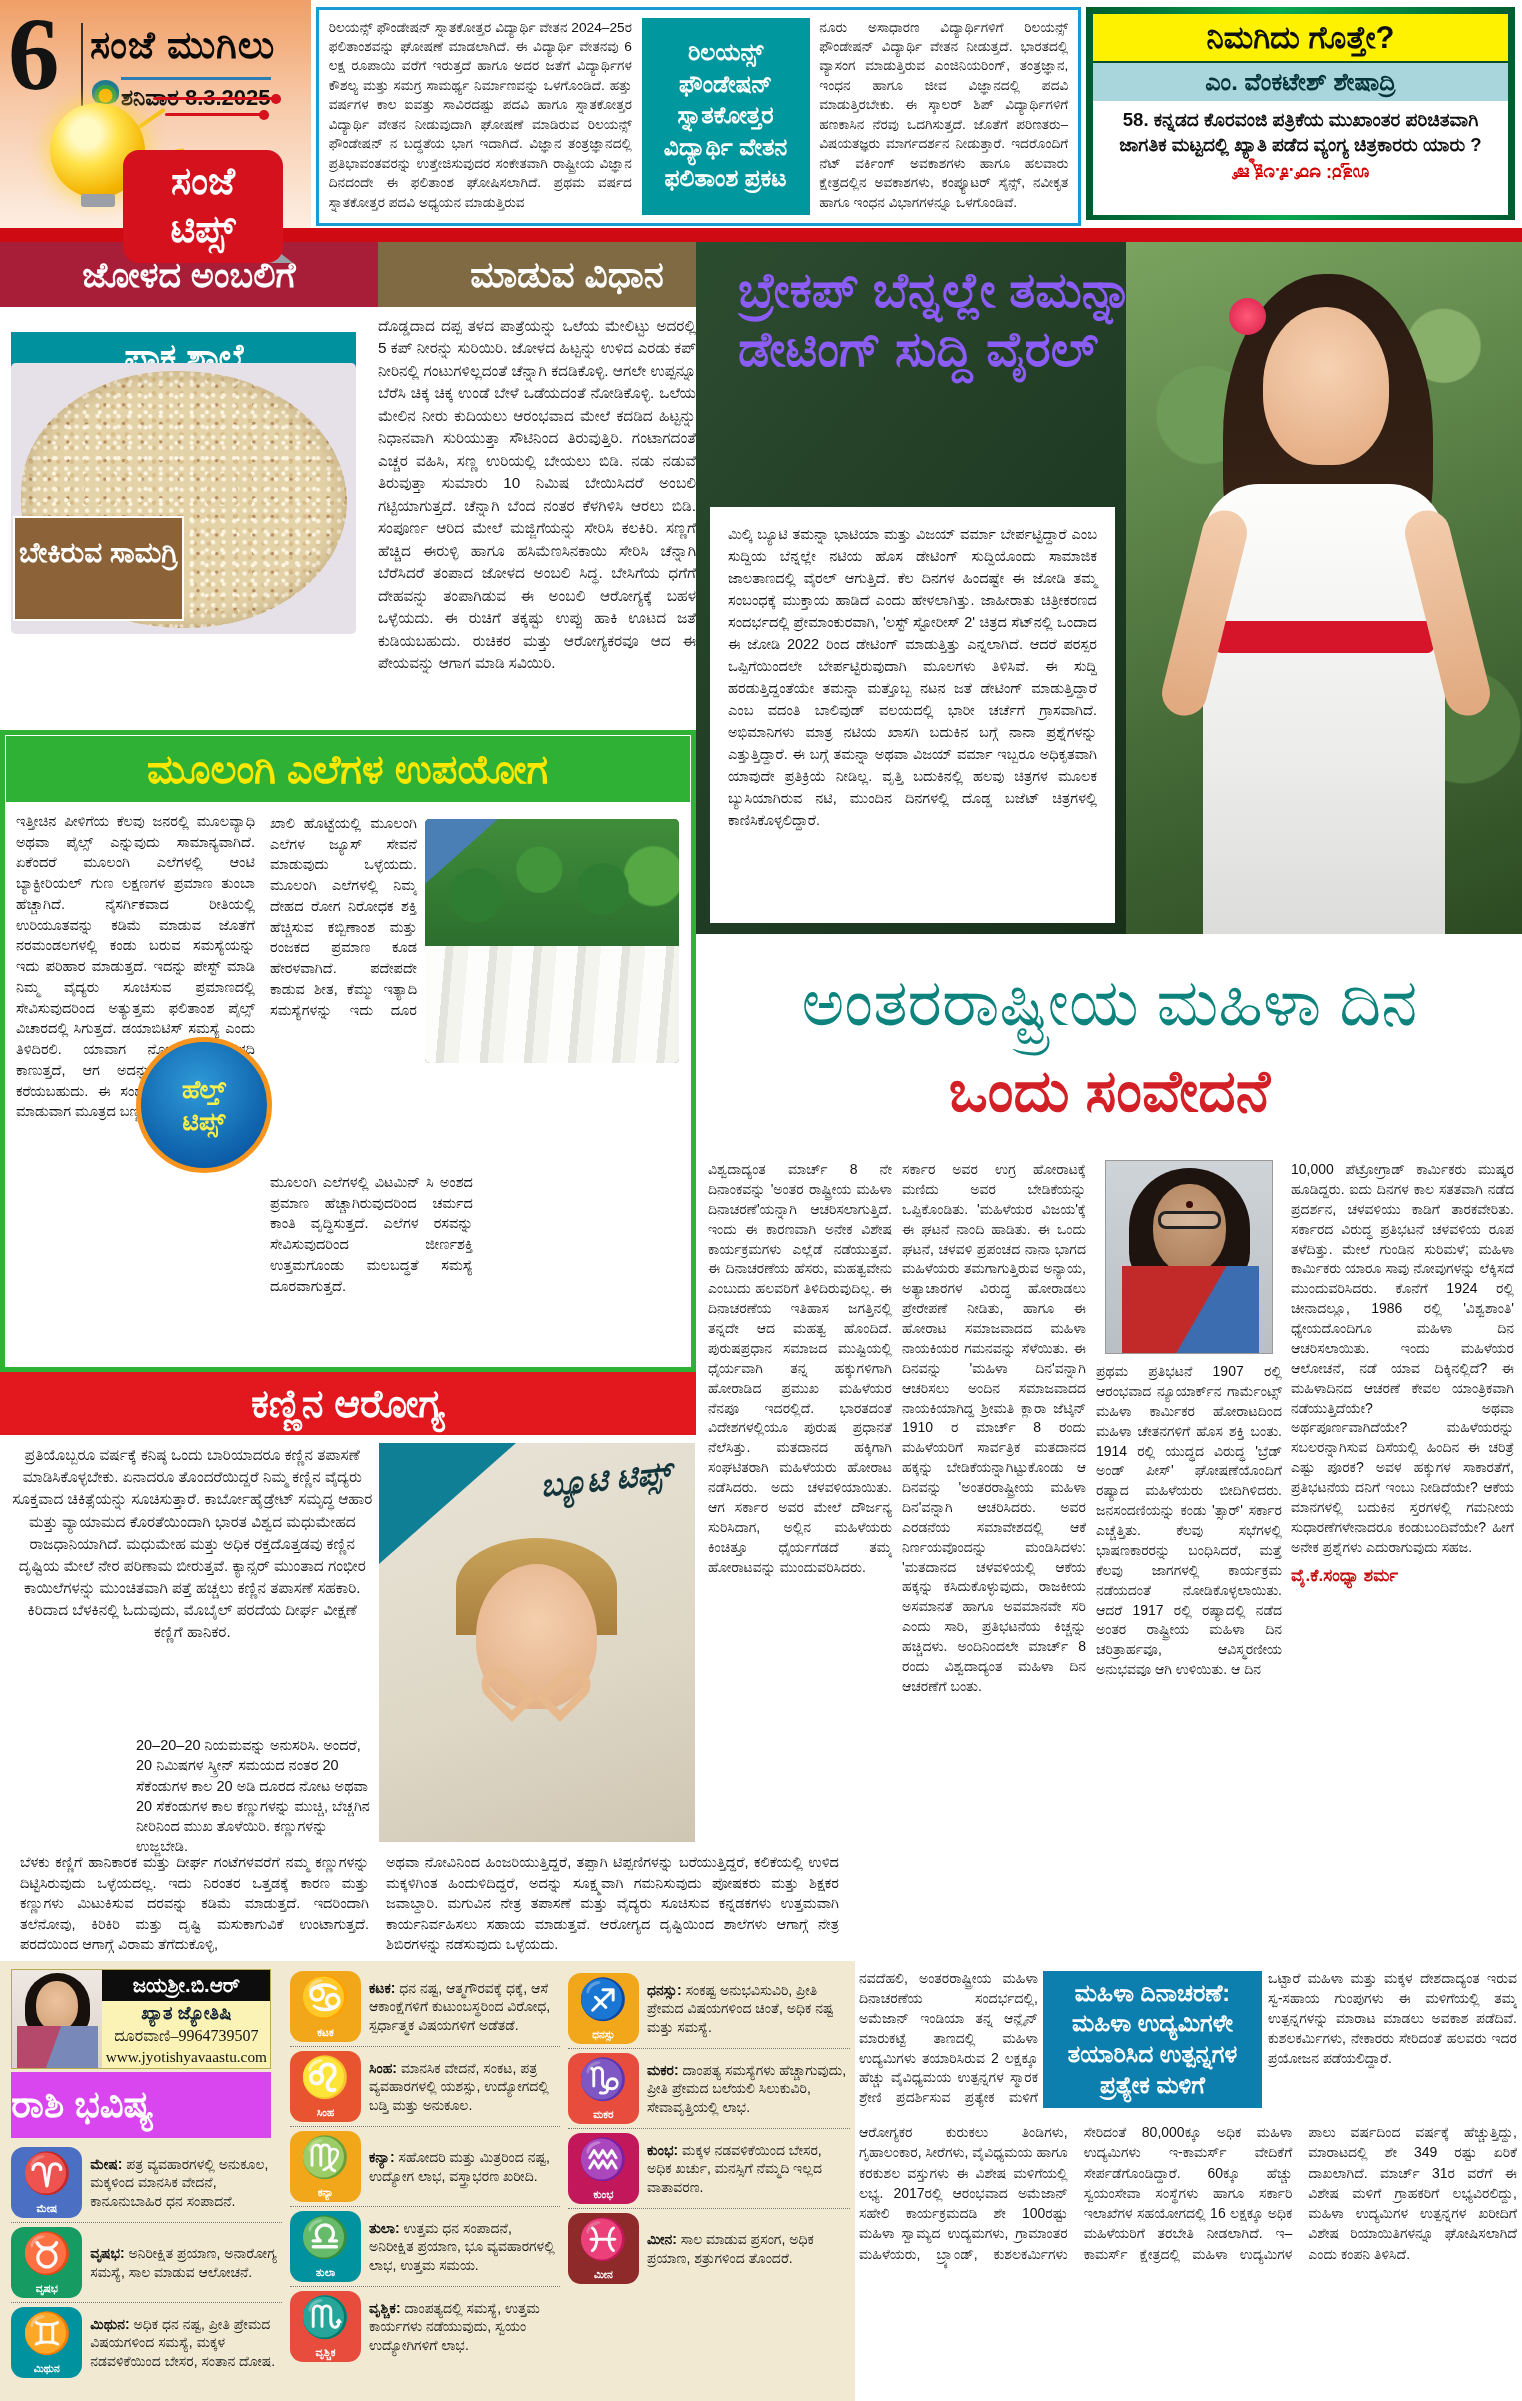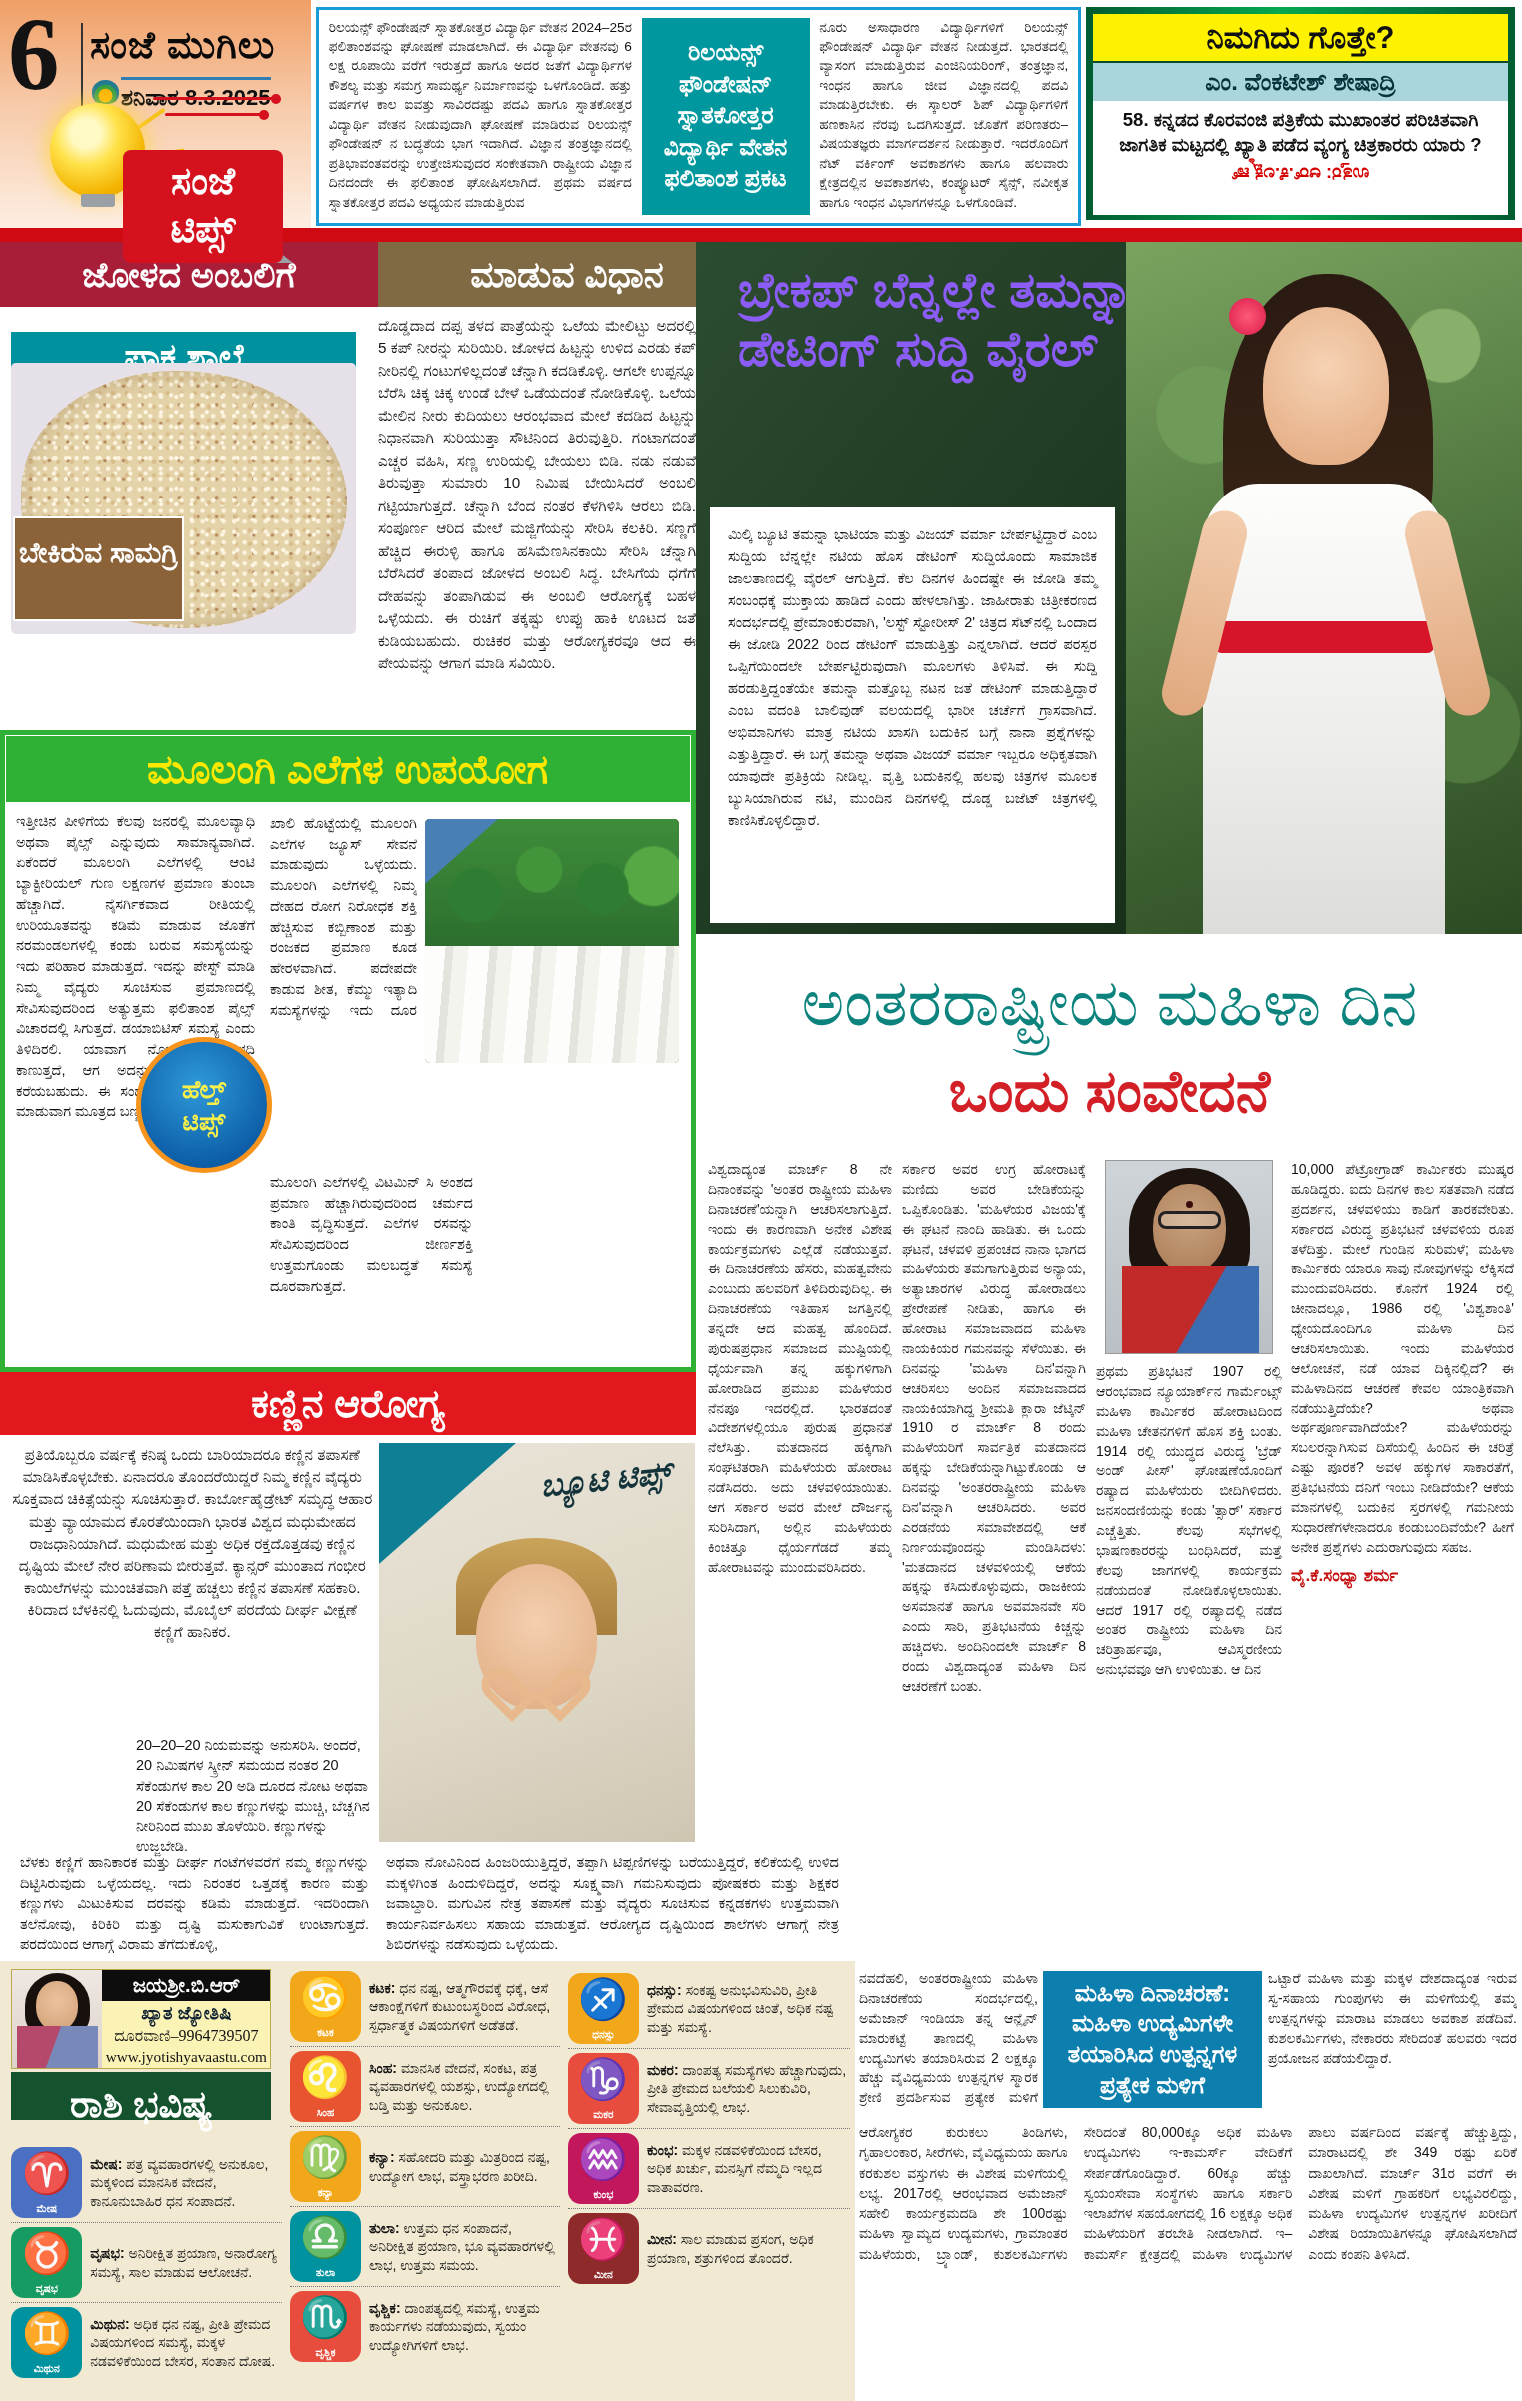--- a/index.html
+++ b/index.html
@@ -12,21 +12,21 @@
   .pagenum{left:8px;top:0px;font-size:103px;font-weight:bold;color:#131313;font-family:"Liberation Serif",serif;line-height:1.05;}
   .pgrule{left:81px;top:22.6px;width:2.4px;height:89px;background:#333;}
   .paperlogo{left:90px;top:24px;font-size:38px;font-weight:bold;color:#0a0a0a;letter-spacing:0.8px;}
   .sunicon{display:inline-block;width:27.4px;height:24px;border-radius:50% 50% 40% 40%;background:radial-gradient(circle at 50% 65%,#ffb300 0 6.5px,#2e9e46 7.3px 10.5px,#1d7a93 11.3px);vertical-align:middle;margin:0 1.6px;}
   .dateline{left:121px;top:77px;font-size:22px;font-weight:bold;color:#111;border-top:3.2px solid #2f7fb5;padding-top:4.8px;}
   .bulb{left:50px;top:103px;width:95px;height:95px;border-radius:50%;background:radial-gradient(circle at 38% 32%,#fff9c4 0 14.5px,#ffe24a 32px,#f3b300 61px,#d99400 100%);box-shadow:0 0 18px 4.8px rgba(255,214,60,.65);z-index:4;}
   .bulbbase{left:81px;top:194px;width:34px;height:13px;background:#9aa0a6;border-radius:2.4px;z-index:4;}
   .ray{position:absolute;background:#f6c21a;height:4px;border-radius:2.4px;z-index:3;}
   .redline{position:absolute;height:3.2px;background:#d6111e;border-radius:1.6px;z-index:3;}
   .redline:after{content:"";position:absolute;right:-6.5px;top:-3.2px;width:9.7px;height:9.7px;border-radius:50%;background:#d6111e;}
-  .tipsbubble{left:123px;top:150px;width:160px;height:113px;background:#d6111e;border-radius:8px;color:#fff;text-align:center;font-weight:bold;font-size:38px;line-height:1.25;z-index:5;padding-top:8px;box-sizing:border-box;}
+  .tipsbubble{left:123px;top:150px;width:160px;height:113px;background:#d6111e;border-radius:16px;color:#fff;text-align:center;font-weight:bold;font-size:38px;line-height:1.25;z-index:5;padding-top:8px;box-sizing:border-box;}
   .tipstail{left:266px;top:242px;width:0;height:0;border-left:27.4px solid #9aa0a6;border-top:21px solid transparent;z-index:4;}
   
   .reliance{left:316px;top:6.5px;width:765px;height:219px;background:#fff;border:3.2px solid #199cd6;box-sizing:border-box;display:flex;gap:9.7px;padding:8px 9.7px;}
   .relc1{flex:1.4;font-size:13.7px;line-height:1.42;color:#111;}
   .relmid{width:168px;background:#00979e;color:#fff;font-weight:bold;font-size:23.4px;line-height:1.35;text-align:center;display:flex;align-items:center;justify-content:center;padding:4.8px;box-sizing:border-box;}
   .relc2{flex:1.15;font-size:13.7px;line-height:1.42;color:#111;}
   
   .dyk{left:1086px;top:6.5px;width:429px;height:213px;background:linear-gradient(90deg,#015c31,#07a84f 45%,#015c31);padding:7.3px;box-sizing:border-box;}
   .dyktitle{background:#fef200;color:#101010;font-size:31px;font-weight:bold;text-align:center;height:47px;line-height:47px;}
   .dykauthor{background:#a9d5dc;color:#06323c;font-size:24px;font-weight:bold;text-align:center;height:38px;line-height:38px;border-top:2.4px solid #0b4a2a;}
@@ -100,21 +100,21 @@
   .astrocard{left:11.3px;top:1969px;width:260px;height:100px;display:flex;background:#faf3b5;border:1.6px solid #b9a94f;box-sizing:border-box;}
   .astrophoto{width:90px;height:100%;background:linear-gradient(180deg,#efe7e2 0%,#ddd2ca 100%);position:relative;overflow:hidden;}
   .ahair{position:absolute;left:13px;top:3.2px;width:65px;height:65px;border-radius:50% 50% 35% 35%;background:#17100c;}
   .aface{position:absolute;left:24px;top:11.3px;width:42px;height:50px;border-radius:48%;background:radial-gradient(circle at 50% 40%,#ecc39e,#cf9e74);}
   .asaree{position:absolute;left:4.8px;top:56px;width:81px;height:44px;background:linear-gradient(110deg,#b5496b 0 45%,#7888b8 46%);}
   .astroside{flex:1;text-align:center;}
   .astroname{background:#0d0d0d;color:#fff;font-size:20px;font-weight:bold;line-height:31px;height:31px;}
   .astrotitle{font-size:18px;font-weight:bold;color:#123;line-height:24px;}
   .astrophone{font-size:16px;color:#111;line-height:21px;font-family:"Liberation Serif",serif;}
   .astrosite{font-size:15.3px;color:#111;line-height:21px;font-family:"Liberation Serif",serif;}
-  .rashiband{left:11.3px;top:2072px;width:260px;height:48px;background:#14532d;color:#fff;font-size:37px;font-weight:bold;text-align:center;line-height:66px;}
+  .rashiband{left:11.3px;top:2072px;width:260px;height:66px;background:#d946ef;color:#fff;font-size:37px;font-weight:bold;line-height:66px;}
   .zcol{position:absolute;}
   .zcolA{left:11.3px;top:2143px;width:271px;height:253px;}
   .zcolB{left:290px;top:1967px;width:270px;height:431px;}
   .zcolC{left:568px;top:1969px;width:282px;height:428px;}
   .zrow{display:flex;gap:8px;align-items:center;padding:4px 0;border-bottom:1.6px dotted #777;}
   .zrow:last-child{border-bottom:none;}
   .ztile{flex:0 0 71px;width:71px;height:71px;border-radius:13px;color:#fff;text-align:center;position:relative;}
   .zglyph{font-size:40px;line-height:53px;}
   .zlabel{font-size:10.5px;font-weight:bold;line-height:10.5px;position:absolute;bottom:4.8px;width:100%;}
   .ztext{font-size:14px;line-height:1.3;color:#111;}

